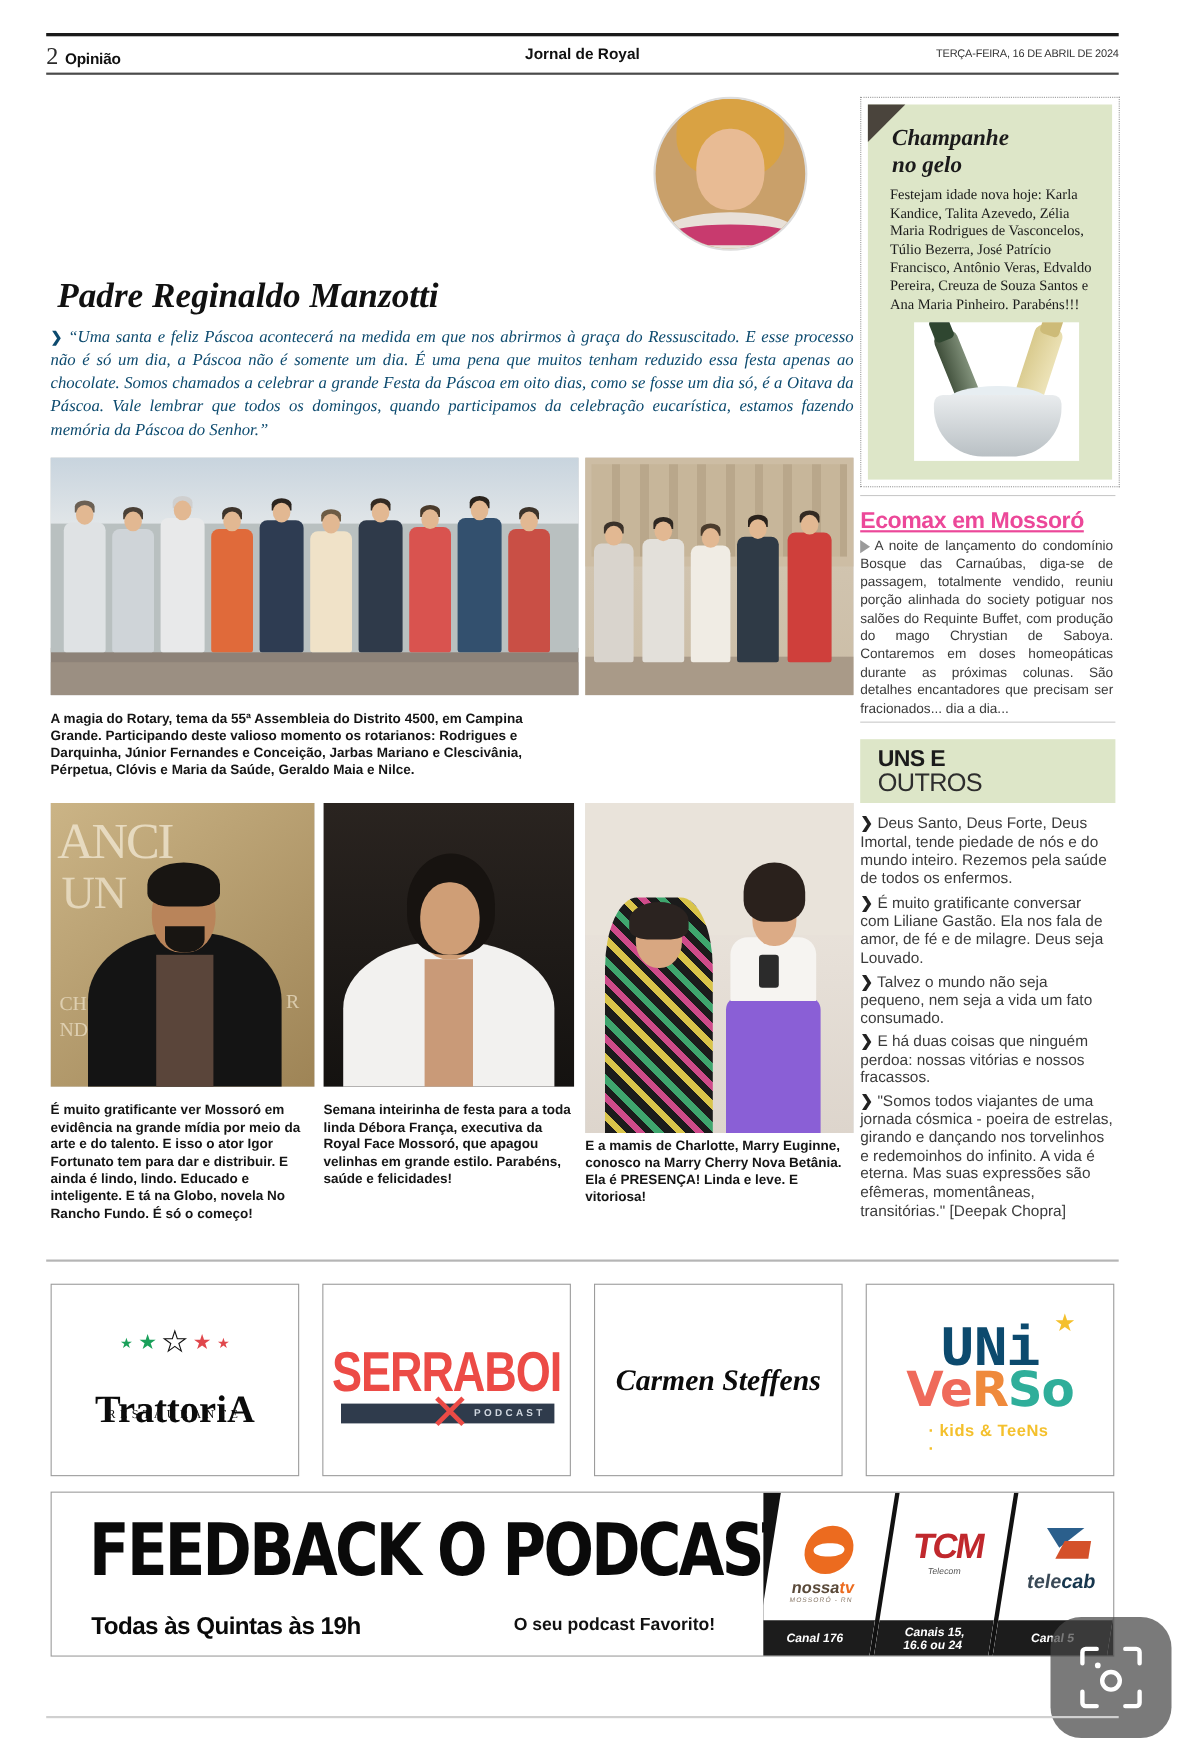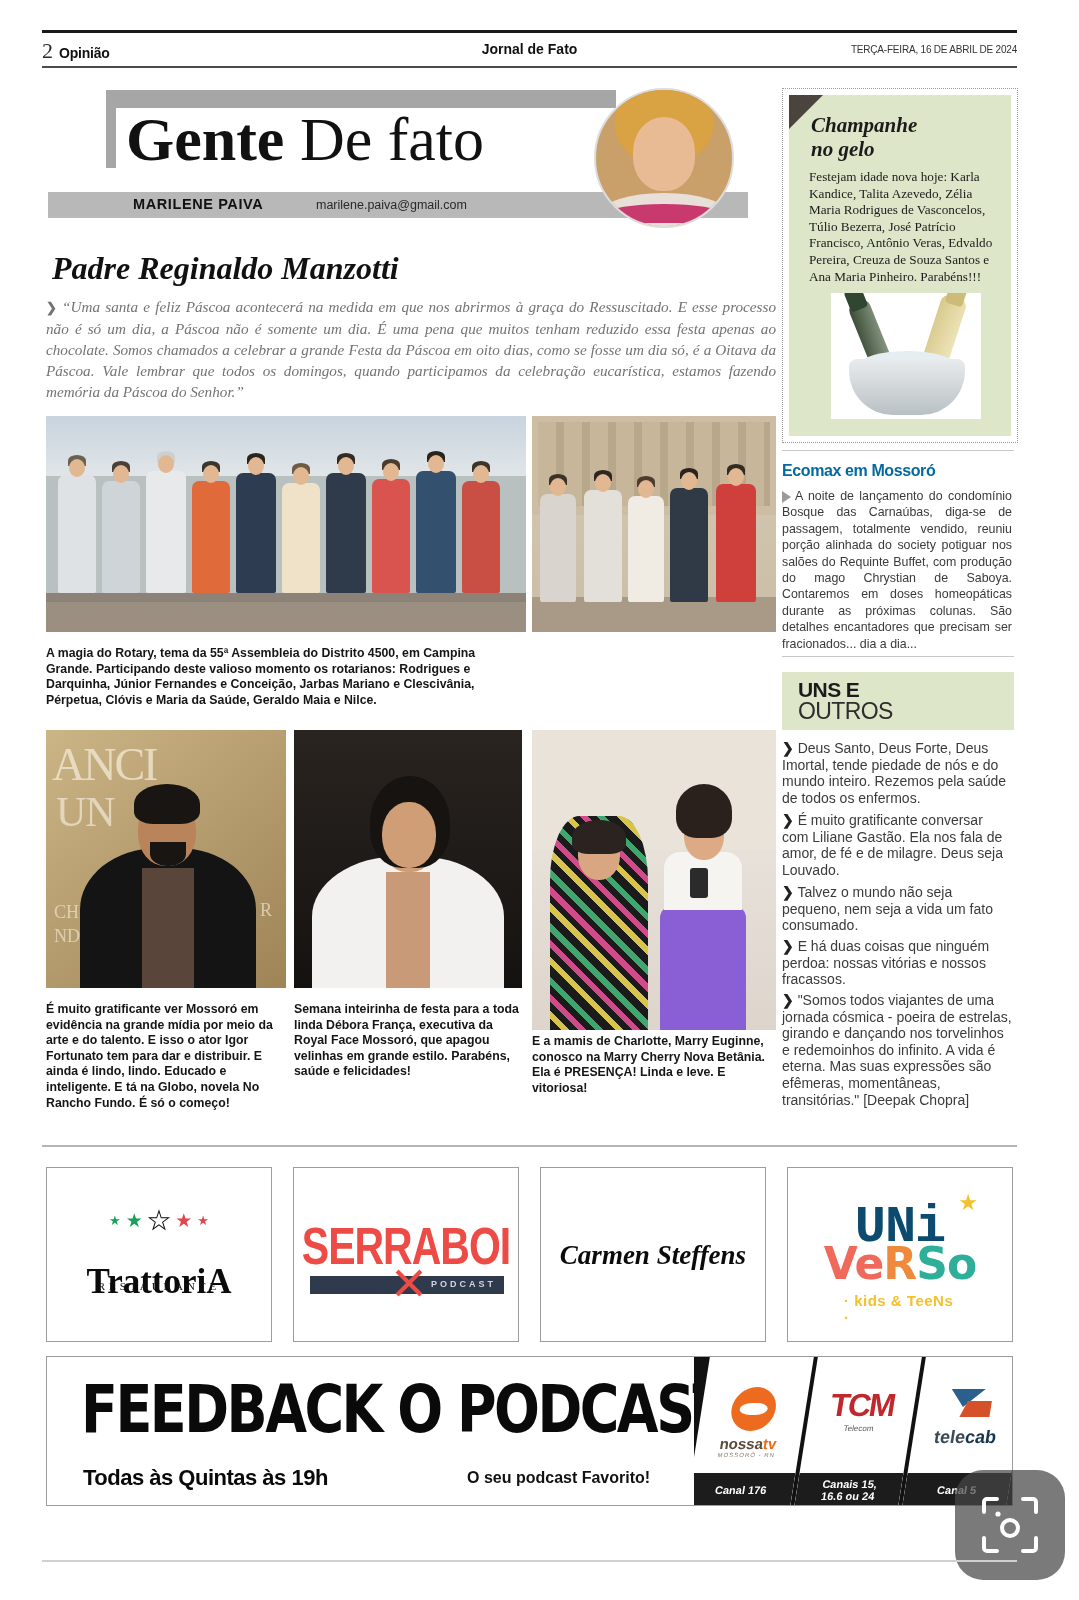--- a/index.html
+++ b/index.html
@@ -40,21 +40,21 @@
   }
   .mh-photo .hair { position:absolute; left:14%; top:-8%; width:72%; height:62%; background:#d9a243; border-radius:50% 50% 44% 44%; }
   .mh-photo .face { position:absolute; left:27%; top:20%; width:46%; height:54%; background:#e8bb94; border-radius:48% 48% 46% 46%; }
   .mh-photo .shoulder { position:absolute; left:4%; bottom:-6%; width:92%; height:30%; background:#e8e0d8; border-radius:50% 50% 0 0; }
   .mh-photo .scarf { position:absolute; left:8%; bottom:2%; width:84%; height:14%; background:#c83a6e; border-radius:50% 50% 0 0; }
   .mh-photo .bg { position:absolute; inset:0; background:linear-gradient(160deg,#b99a5e 0%, #8f7b44 55%, #6b6b38 100%); z-index:-1; }
 
   
   .art-title { position:absolute; left:52px; top:250px; font-family:"Liberation Serif", serif; font-style:italic; font-weight:bold; font-size:32px; color:#111; }
   .art-body { position:absolute; left:46px; top:296px; width:730px;
-    font-family:"Liberation Serif", serif; font-style:italic; font-size:15.2px; line-height:21px; color:#737373; text-align:justify; }
+    font-family:"Liberation Serif", serif; font-style:italic; font-size:15.2px; line-height:21px; color:#0c4a6e; text-align:justify; }
   .art-body .chev { font-style:normal; font-weight:bold; font-size:13px; }
 
   
   .ph { position:absolute; overflow:hidden; background:#d8d8d8; }
   .cap { position:absolute; font-size:12.3px; line-height:15.6px; font-weight:bold; color:#151515; }
 
   
   .pfill { position:absolute; inset:0; }
   .grp-sky { position:absolute; left:0; top:0; right:0; height:34%; background:linear-gradient(#c8d4de,#e6e9ea); }
   .grp-floor { position:absolute; left:0; bottom:0; right:0; height:20%; background:#b5a99a; }
@@ -77,21 +77,21 @@
   .champ-text { position:absolute; left:20px; top:74px; width:198px; font-family:"Liberation Serif", serif;
      font-size:13.2px; line-height:16.6px; color:#1b1b1b; }
   .champ-img { position:absolute; left:42px; top:198px; width:150px; height:126px; background:#fff; overflow:hidden; }
   .ice-bucket { position:absolute; left:18px; bottom:4px; width:116px; height:56px; background:linear-gradient(#e9ecee,#b9c0c4); border-radius:8px 8px 44px 44px; }
   .ice { position:absolute; left:30px; bottom:42px; width:92px; height:26px; background:#e7eef2; border-radius:50%; }
   .bot1 { position:absolute; left:30px; bottom:40px; width:22px; height:80px; background:linear-gradient(95deg,#3b4a36,#8b9b84); border-radius:8px; transform:rotate(-22deg); }
   .bot1 .nk { position:absolute; left:2px; top:-14px; width:18px; height:22px; background:#2f4630; border-radius:4px; }
   .bot2 { position:absolute; right:26px; bottom:36px; width:26px; height:88px; background:linear-gradient(95deg,#d8c98b,#efe6bd); border-radius:8px; transform:rotate(18deg); }
   .bot2 .nk { position:absolute; left:4px; top:-16px; width:18px; height:24px; background:#cdbb78; border-radius:4px; }
 
-  .sec-title { position:absolute; font-size:16px; font-weight:bold; color:#0369a1; letter-spacing:-0.4px; }
+  .sec-title { position:absolute; font-size:21px; font-weight:bold; color:#ec4899; letter-spacing:-0.4px;text-decoration:underline; }
   .sec-body { position:absolute; font-size:12.4px; line-height:16.4px; color:#3a3a3a; text-align:justify; }
   .tri { display:inline-block; width:0; height:0; border-left:9px solid #9b9b9b; border-top:6px solid transparent; border-bottom:6px solid transparent; vertical-align:middle; margin-right:4px; }
 
   .sep-line { position:absolute; background:#c9c9c9; }
 
   .uns-box { position:absolute; left:782px; top:672px; width:232px; height:58px; background:#dde6c8; }
   .uns-l1 { position:absolute; left:16px; top:6px; font-size:21px; font-weight:bold; letter-spacing:-0.6px; color:#1b1b1b; }
   .uns-l2 { position:absolute; left:16px; top:26px; font-size:23px; font-weight:normal; letter-spacing:-0.6px; color:#2d2d2d; }
   .uns-item { position:absolute; left:782px; width:230px; font-size:14px; line-height:16.6px; color:#3b3b3b; }
   .uns-item b.ch { font-weight:bold; color:#222; }
@@ -139,36 +139,25 @@
 <body>
 
 <div class="page">
 
   <div class="rule-top"></div>
   <div class="hdr">
     <div class="hdr-left">
       <span class="hdr-pageno">2</span>
       <span class="hdr-section">Opinião</span>
     </div>
-    <div class="hdr-center">Jornal de Fato</div>
+    <div class="hdr-center">Jornal de Royal</div>
     <div class="hdr-right">TERÇA-FEIRA, 16 DE ABRIL DE 2024</div>
   </div>
   <div class="rule-under-head"></div>
 
-  <div class="masthead">
-    <div class="mh-graybar"></div>
-    <div class="mh-lbracket"></div>
-    <div class="mh-title">
-      <span class="b">Gente</span>
-      <span class="n">De fato</span>
-    </div>
-    <div class="mh-graystrip"></div>
-    <div class="mh-author">MARILENE PAIVA</div>
-    <div class="mh-email">marilene.paiva@gmail.com</div>
-  </div>
   <div class="mh-photo">
     <div class="bg"></div>
     <div class="hair"></div>
     <div class="face"></div>
     <div class="shoulder"></div>
     <div class="scarf"></div>
   </div>
 
   <div class="art-title">Padre Reginaldo Manzotti</div>
   <div class="art-body">

